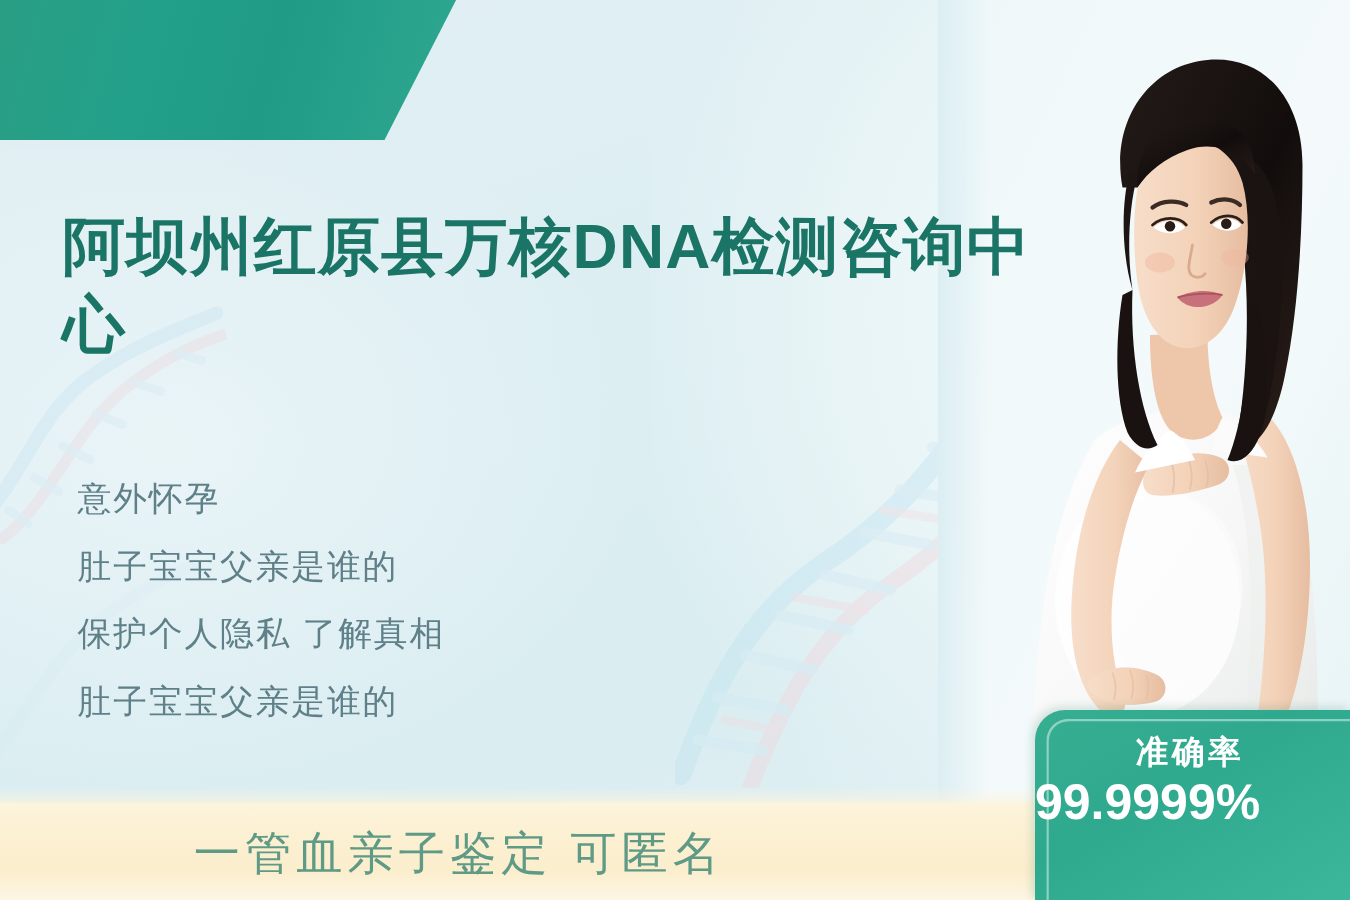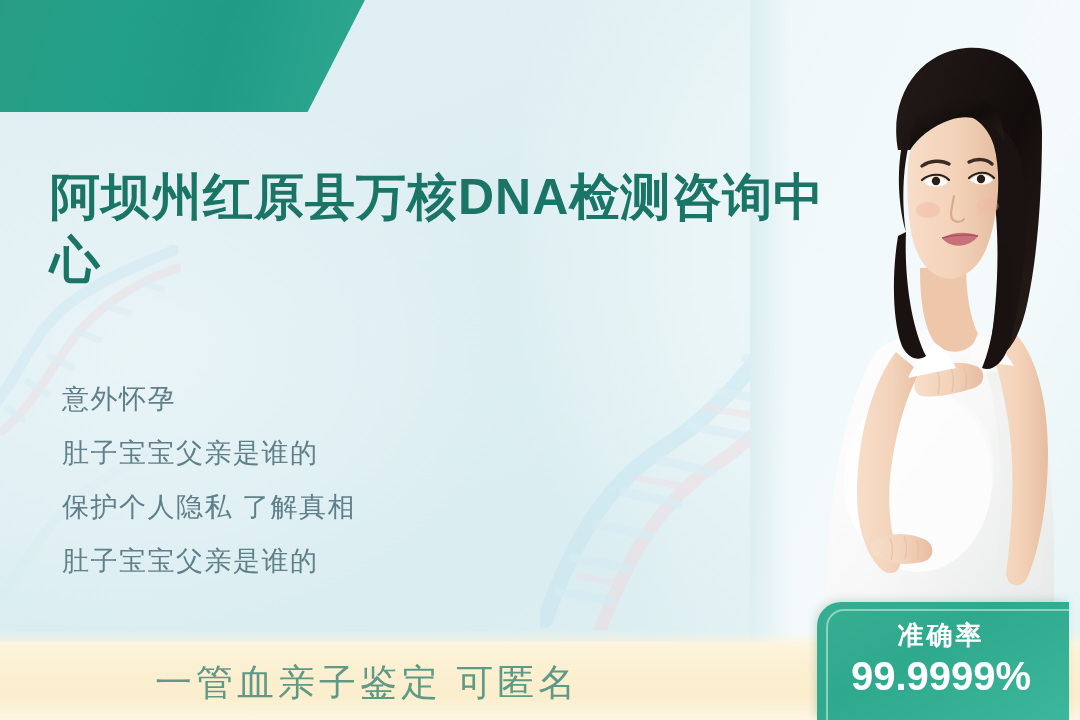--- a/index.html
+++ b/index.html
@@ -127,22 +127,22 @@
     font-size: 37px;
     font-weight: 300;
     letter-spacing: 4px;
     color: #5f9a86;
     white-space: nowrap;
   }
 
   
   .accuracy-badge {
     position: absolute;
-    right: 11px; bottom: 0;
-    width: 252px; height: 118px;
+    right: 0; bottom: 0;
+    width: 252px; height: 152px;
     background: linear-gradient(150deg, #37ae92 0%, #2fa98e 40%, #3cb79b 100%);
     border-top-left-radius: 24px;
     box-shadow: -2px -2px 8px rgba(30,110,95,.18);
     overflow: hidden;
   }
   .accuracy-badge::after {
     content: "";
     position: absolute;
     left: 9px; top: 7px;
     right: -1px; bottom: -1px;
@@ -156,21 +156,20 @@
     left: 0; right: 4px; top: 16px;
     text-align: center;
     font-size: 26px;
     font-weight: 700;
     letter-spacing: 3px;
     color: #ffffff;
   }
   .badge-value {
     position: absolute;
     left: 0; right: 4px; top: 52px;
-    text-align: center;
     font-size: 40px;
     font-weight: 700;
     letter-spacing: 0px;
     color: #ffffff;
   }
 </style>
 </head>
 <body>
 
 <div id="poster">

